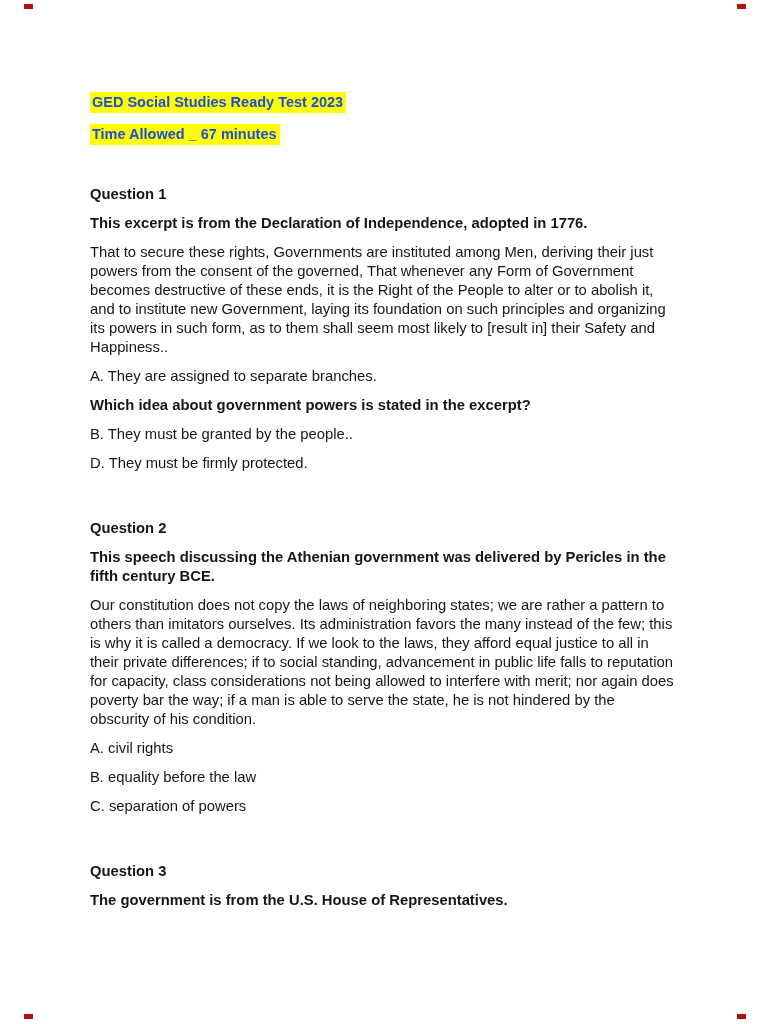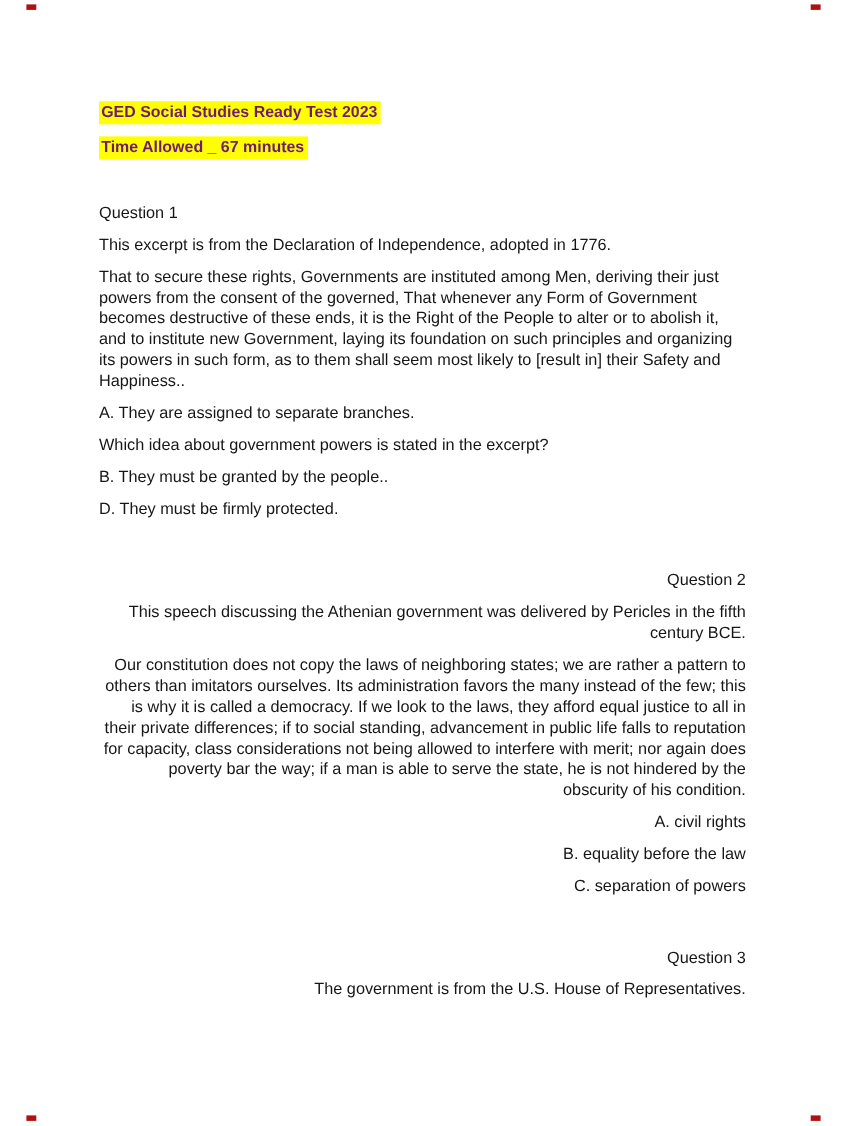--- a/index.html
+++ b/index.html
@@ -13,34 +13,34 @@
     position: relative;
     overflow: hidden;
   }
   .content {
     padding: 92px 90px 0 90px;
   }
   .hl-row { margin: 0 0 11px 0; line-height: 18px; }
   .hl {
     display: inline-block;
     background: #ffff00;
-    color: #701a75;
+    color: #1d4ed8;
     font-weight: bold;
     font-size: 14.5px;
     padding: 1px 3px 2px 2px;
   }
   .header-block { margin-bottom: 40px; }
   .question-block { margin-top: 0; }
-  .question-block + .question-block { margin-top: 46px; text-align: right; }
+  .question-block + .question-block { margin-top: 46px; }
   .para {
     font-size: 14.8px;
     line-height: 19px;
     margin: 0 0 10px 0;
   }
-  .bold { font-weight: normal; }
+  .bold { font-weight: bold; }
   .crop-mark {
     position: absolute;
     width: 9px;
     height: 5px;
     background: #b01010;
   }
   .crop-tl { top: 4px;  left: 24px; }
   .crop-tr { top: 4px;  right: 22px; }
   .crop-bl { bottom: 5px; left: 24px; }
   .crop-br { bottom: 5px; right: 22px; }

